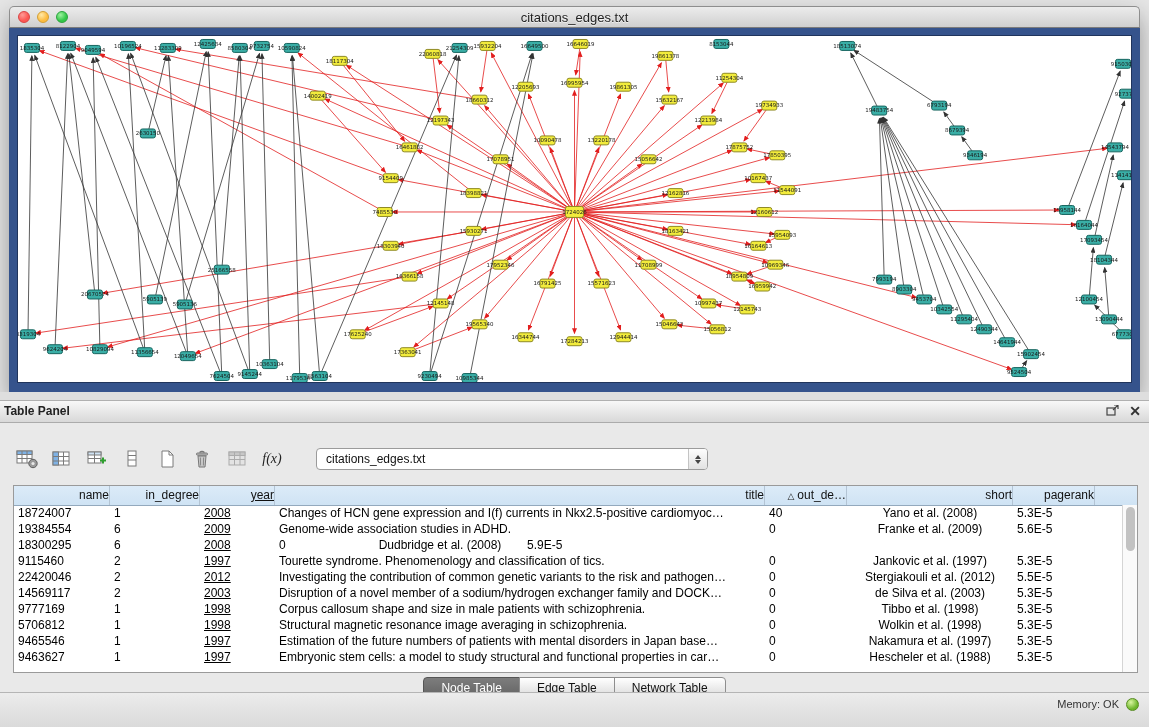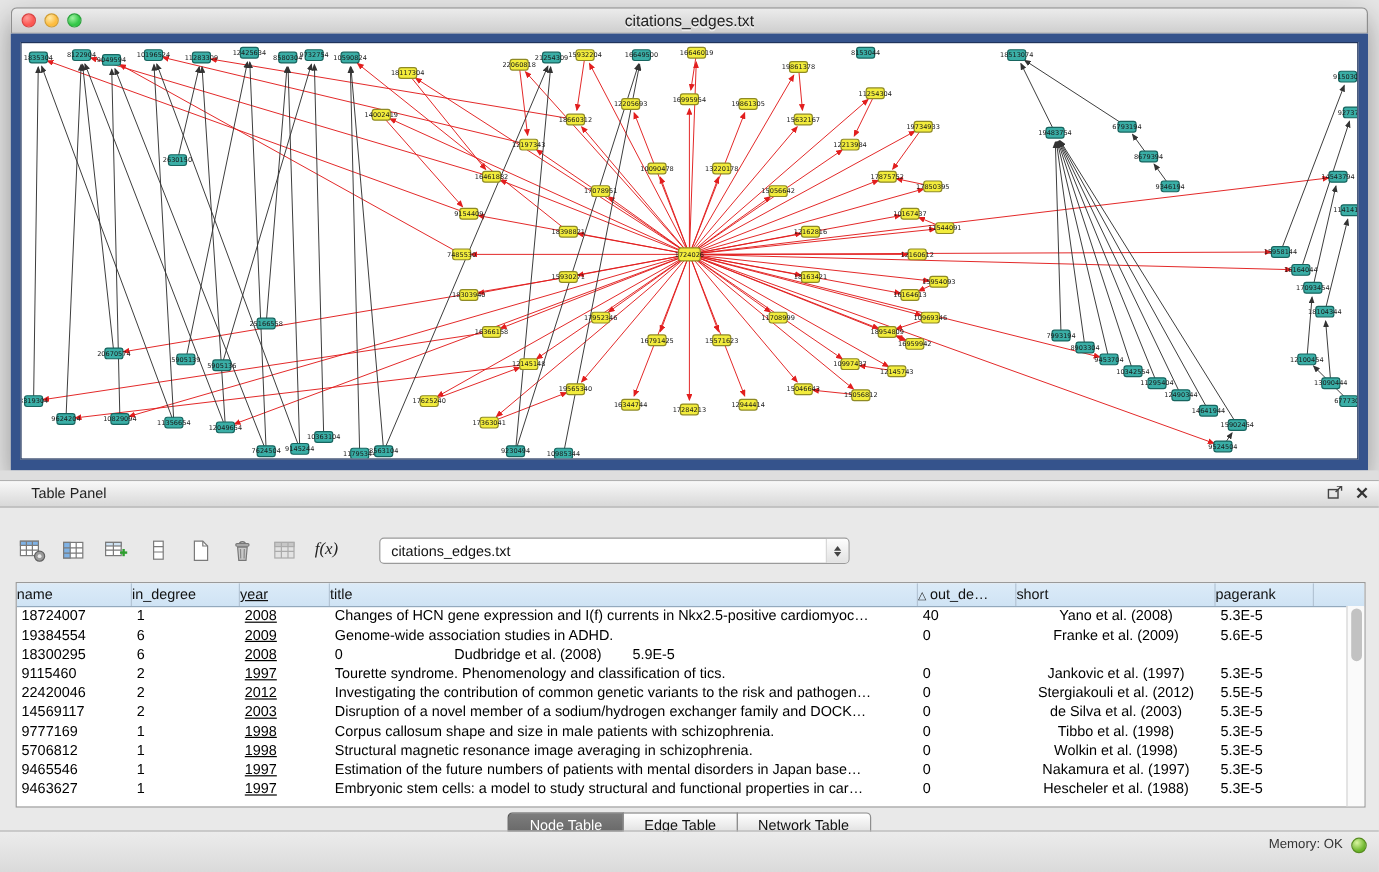--- a/index.html
+++ b/index.html
@@ -19,37 +19,37 @@
   .net-canvas{width:100%;height:100%;background:#ffffff;border:1px solid #20345c;box-sizing:border-box;overflow:hidden;}
   .net-canvas svg{width:100%;height:100%;display:block;}
 
   
   .splitter{position:absolute;left:0;top:392px;width:1149px;height:8px;background:#dedede;text-align:center;}
   .splitter .grip{font-size:9px;line-height:8px;color:#777;}
 
   
   .table-panel{position:absolute;left:0;top:400px;width:1149px;height:304px;background:#e9e9e9;border-top:1px solid #b0b0b0;box-sizing:border-box;}
   .panel-header{position:relative;height:21px;background:linear-gradient(#f8f8f8,#d8d8d8);border-bottom:1px solid #ababab;}
-  .panel-title{position:absolute;left:26px;top:3px;font-size:12px;color:#222;}
+  .panel-title{position:absolute;left:4px;top:3px;font-size:12px;color:#222;font-weight:bold;}
   .panel-header-icons{position:absolute;right:8px;top:2px;display:flex;gap:10px;align-items:center;}
   .float-icon svg{display:block;}
   .close-x{font-size:14px;font-weight:bold;color:#333;line-height:16px;cursor:default;}
 
   .toolbar{position:absolute;left:14px;top:44px;height:28px;display:flex;align-items:center;gap:9px;}
   .tool-btn{width:26px;height:24px;display:flex;align-items:center;justify-content:center;text-align:right;}
   .fx-text{font-family:"Liberation Serif",serif;font-style:italic;font-size:14px;color:#222;}
   .combo{position:relative;margin-left:22px;width:392px;height:22px;background:#fff;border:1px solid #9b9b9b;border-radius:4px;box-sizing:border-box;}
   .combo-value{position:absolute;left:9px;top:3px;font-size:12px;color:#111;}
   .combo-arrows{position:absolute;right:0;top:0;bottom:0;width:18px;border-left:1px solid #c4c4c4;background:linear-gradient(#fdfdfd,#e2e2e2);border-radius:0 3px 3px 0;display:flex;flex-direction:column;align-items:center;justify-content:center;gap:1px;}
   .tri-up{width:0;height:0;border-left:3.5px solid transparent;border-right:3.5px solid transparent;border-bottom:4px solid #444;}
   .tri-dn{width:0;height:0;border-left:3.5px solid transparent;border-right:3.5px solid transparent;border-top:4px solid #444;}
 
   .tablebox{position:absolute;left:13px;top:84px;width:1125px;height:188px;background:#fff;border:1px solid #9a9a9a;box-sizing:border-box;overflow:hidden;}
   .thead{display:flex;height:19px;background:linear-gradient(#dcebf8,#cfe3f4);border-bottom:1px solid #93a9bd;}
-  .th{box-sizing:border-box;border-right:1px solid #b3c4d4;font-size:12px;color:#111;text-align:left;line-height:18px;white-space:nowrap;overflow:hidden;}
+  .th{box-sizing:border-box;border-right:1px solid #b3c4d4;font-size:12px;color:#111;text-align:right;line-height:18px;white-space:nowrap;overflow:hidden;}
   .th:last-child{border-right:none;}
   .sort{font-size:9px;margin-right:3px;color:#222;}
   .c0{width:96px;flex:none;} .c1{width:90px;flex:none;} .c2{width:75px;flex:none;text-decoration:underline;}
   .c3{width:490px;flex:none;} .c4{width:82px;flex:none;} .c5{width:166px;flex:none;}
   .c6{width:82px;flex:none;} .c7{flex:1;}
   .tbody{position:absolute;left:0;top:19px;right:15px;bottom:0;}
   .row{display:flex;height:16px;line-height:16px;font-size:12px;color:#000;white-space:nowrap;}
   .row span{box-sizing:border-box;overflow:hidden;padding-left:4px;}
   .row .c5{text-align:center;padding-left:0;}
   .vscroll{position:absolute;right:0;top:19px;bottom:0;width:15px;background:#fafafa;border-left:1px solid #d5d5d5;box-sizing:border-box;}

